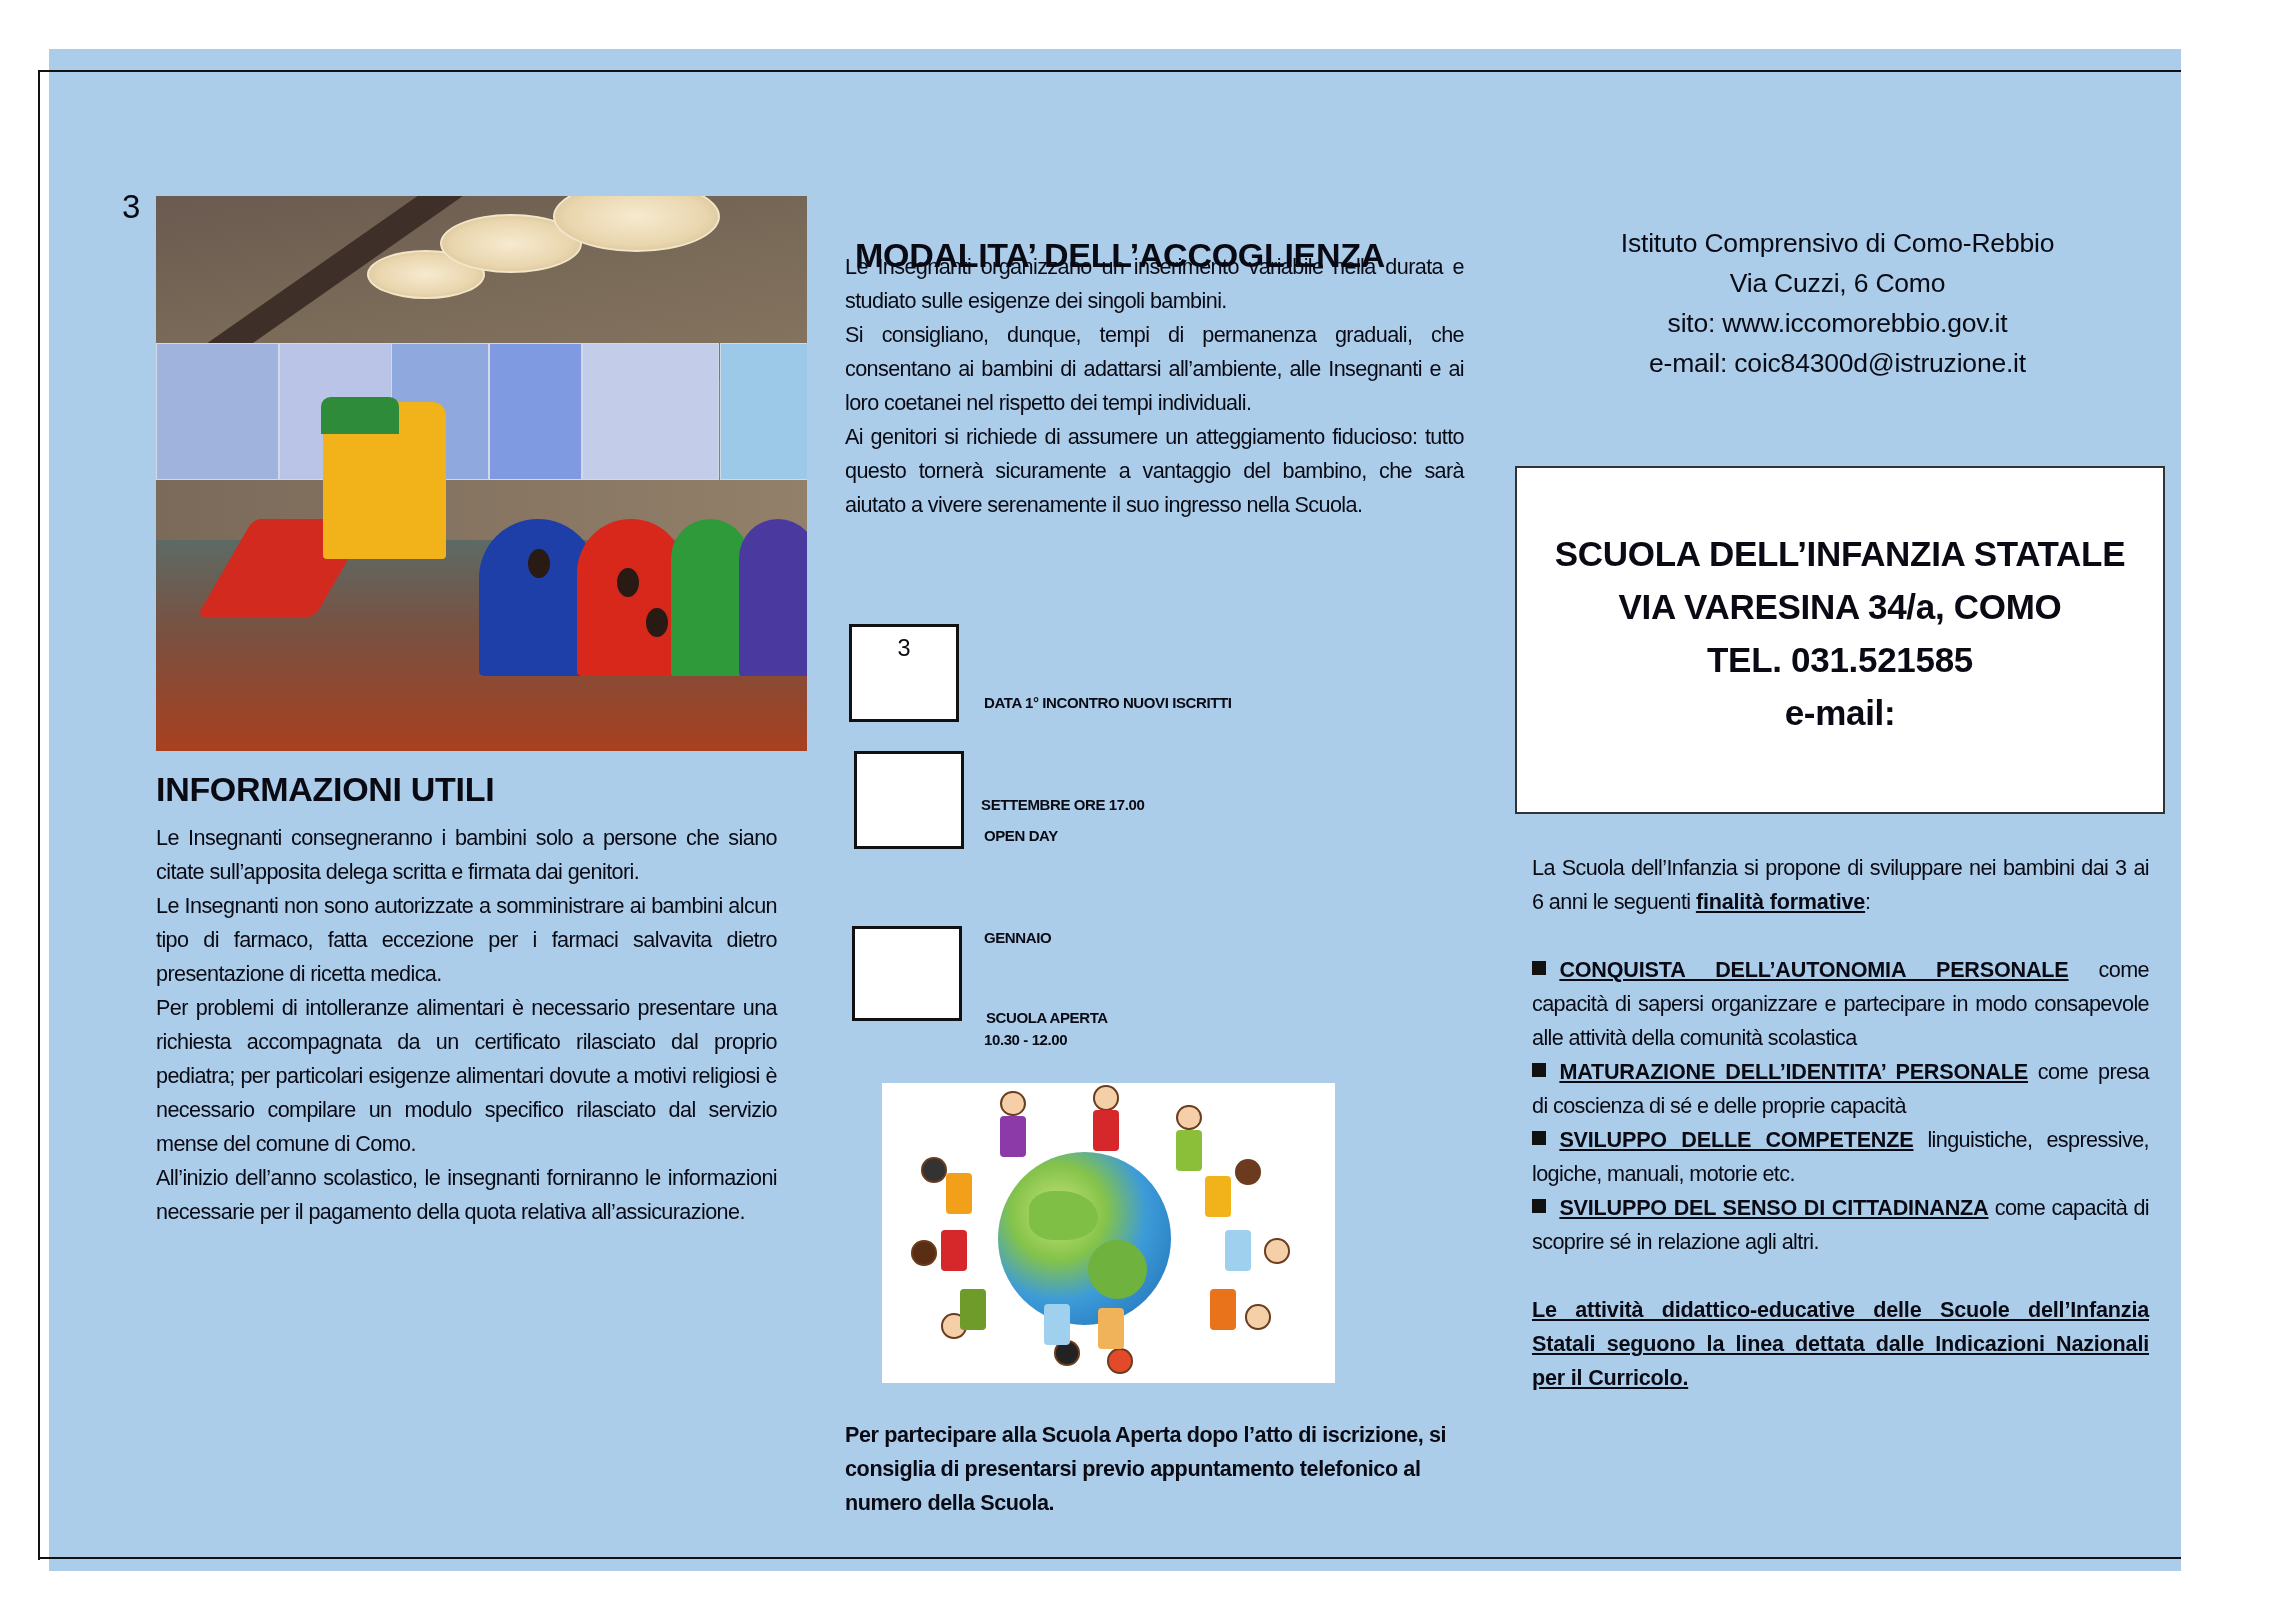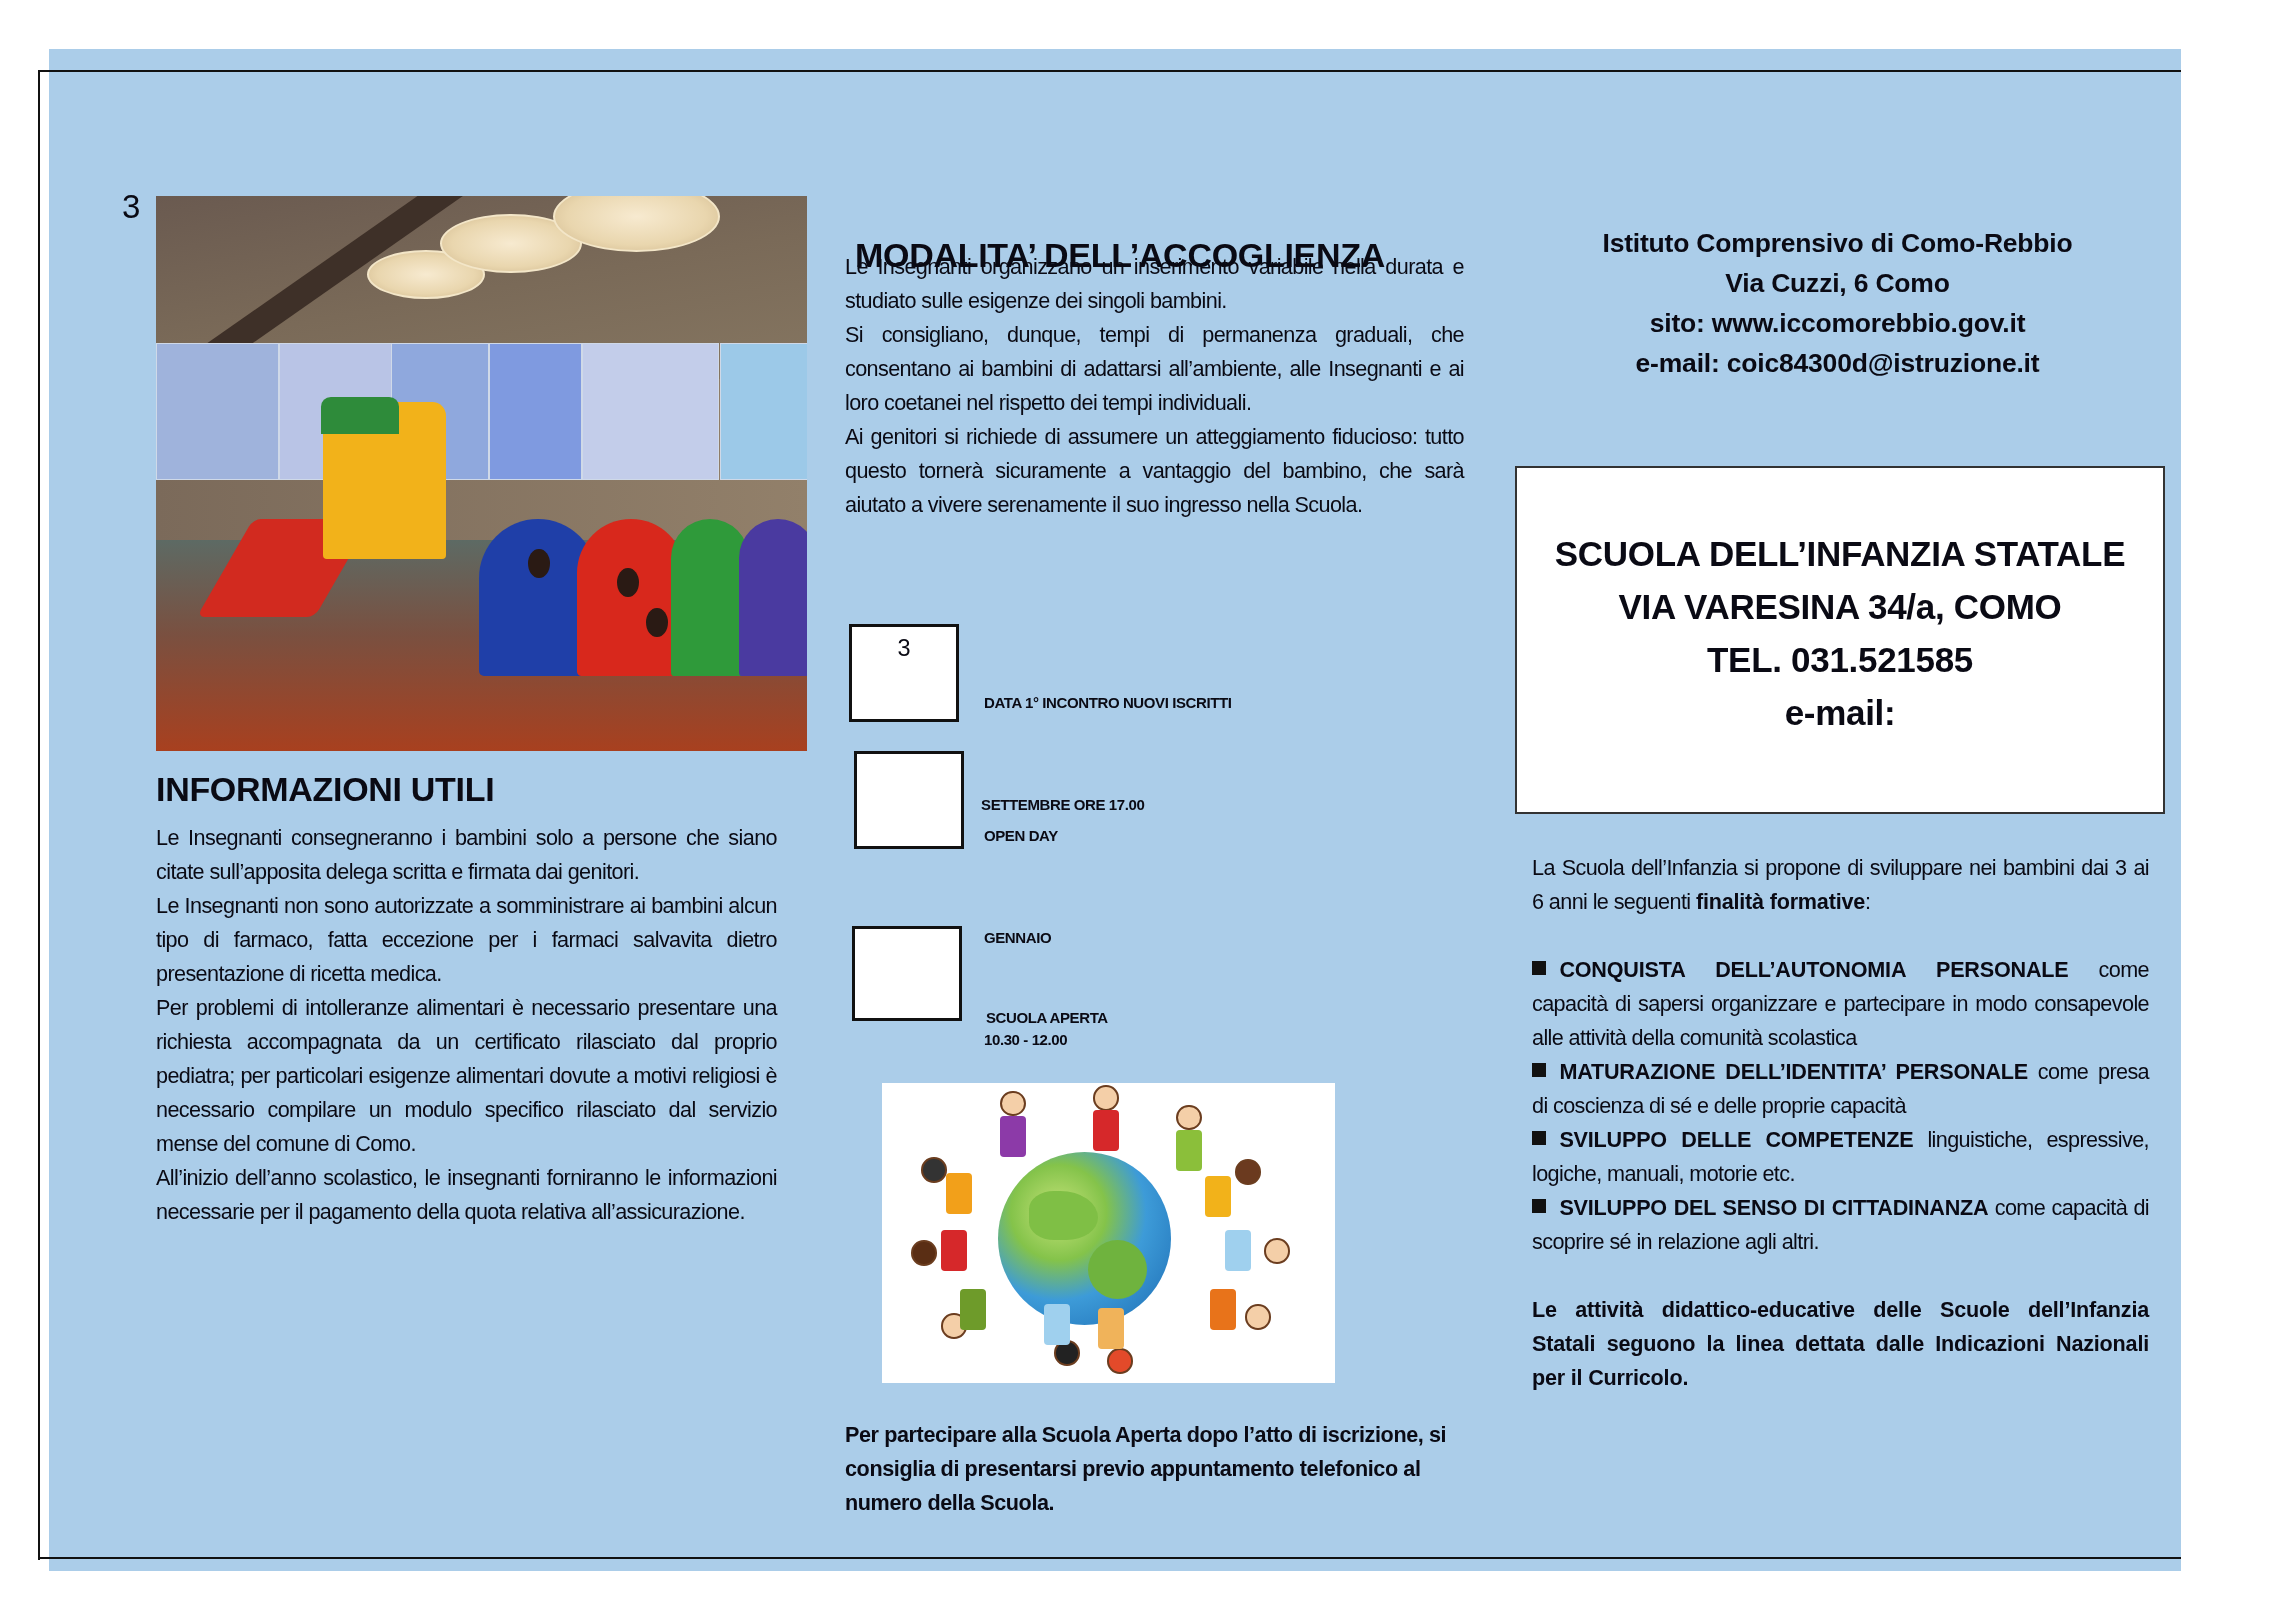--- a/index.html
+++ b/index.html
@@ -46,26 +46,26 @@
   .globe-img .earth { position:absolute; left:116px; top:69px; width:173px; height:173px; border-radius:50%;
       background: radial-gradient(circle at 35% 35%, #c6e37a 0%, #84c34a 30%, #3d9bd8 55%, #2a7fc2 80%, #2a6fae 100%); }
   .globe-img .land1 { position:absolute; left:147px; top:108px; width:69px; height:49px; border-radius:40% 60% 50% 40%; background:#7fbf45; }
   .globe-img .land2 { position:absolute; left:206px; top:157px; width:59px; height:59px; border-radius:50%; background:#6fb33e; }
   .globe-img .kid { position:absolute; width:25.5px; height:41px; border-radius:3.9px; }
   .globe-img .head { position:absolute; width:25.5px; height:25.5px; border-radius:50%; background:#f4cfa8; border:2px solid #6b3d1f; }
 
   .col-mid-bottom { position:absolute; left:845px; top:1418px; width:627px; font-weight:bold; font-size:21.6px; line-height:34px; letter-spacing:-0.4px; }
 
   
-  .inst { position:absolute; left:1524px; top:223px; width:627px; text-align:center; font-weight:bold; font-size:26.5px; line-height:40px; letter-spacing:-0.2px; }
+  .inst { position:absolute; left:1524px; top:223px; width:627px; text-align:center; font-weight:normal; font-size:26.5px; line-height:40px; letter-spacing:-0.2px; }
   .school-box { position:absolute; left:1515px; top:466px; width:650px; height:348px; background:#fff; border:2px solid #333; text-align:center; font-weight:bold; font-size:35px; line-height:53px; letter-spacing:-0.3px; padding-top:59px; }
   .col-right-text { position:absolute; left:1532px; top:851px; width:617px; }
   .col-right-text .gap { height:34px; }
   .bullet { display:inline-block; width:13.7px; height:13.7px; background:#111; margin-right:13.7px; vertical-align: 2px; }
-  .b { font-weight: bold; letter-spacing:-0.2px; }
+  .b { font-weight: bold; letter-spacing:-0.2px;text-decoration:underline; }
 </style>
 </head>
 <body>
 
 <div class="panel"></div>
 <div class="frame-top"></div>
 <div class="frame-bottom"></div>
 <div class="frame-left"></div>
 
 <div class="page-num">3</div>

